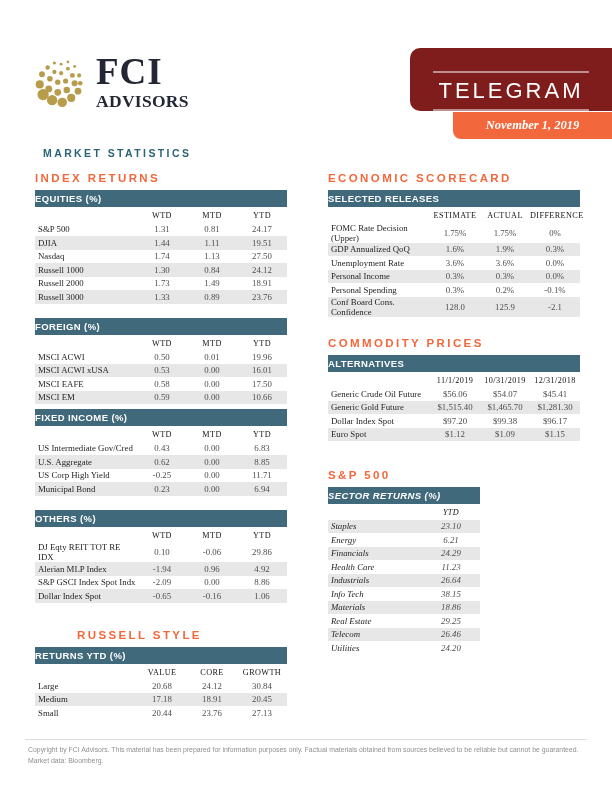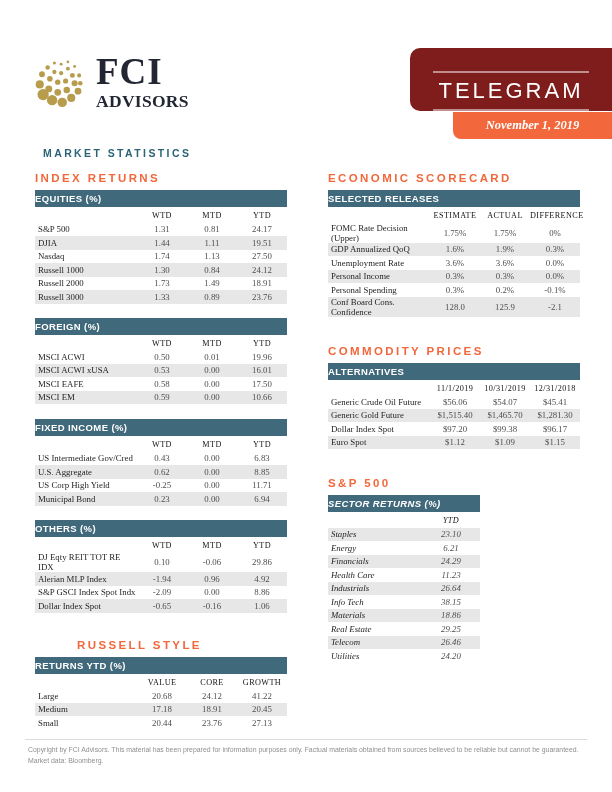--- a/index.html
+++ b/index.html
@@ -46,23 +46,23 @@
                  color:#1f1f1f; padding-left:3px; }
   .tcell-num { width:50px; text-align:center; font-family:"Liberation Serif", serif;
                font-size:8.8px; color:#4e4e4e; }
   .thead .tcell-label, .thead .tcell-num { color:#141414; font-size:8.2px;
                letter-spacing:.4px; font-weight:400; }
 
   .tbl-narrow { width:152px;font-style:italic; }
   .tbl-narrow .tcell-num { width:58px; }
 
   .gap-14 { margin-top:14px; }
-  .gap-15 { margin-top:15px; }
+  .gap-15 { margin-top:5px; }
   .heading-russell  { margin-top:26px;margin-left:42px; }
-  .heading-commodity{ margin-top:28px; }
+  .heading-commodity{ margin-top:20px; }
   .heading-sp500    { margin-top:28px; }
 
   
   .footer-line { position:absolute; left:25px; width:562px; top:739px;
                  border-top:1px solid #dcdcdc; }
   .footer-text { position:absolute; left:28px; top:744px; width:558px; font-size:6.9px;
                  color:#8f8f8f; line-height:1.6; }
 </style>
 </head>
 <body>
@@ -272,21 +272,21 @@
     <div class="trow thead">
           <div class="tcell-label"></div>
           <div class="tcell-num">VALUE</div>
           <div class="tcell-num">CORE</div>
           <div class="tcell-num">GROWTH</div>
         </div>
         <div class="trow">
           <div class="tcell-label">Large</div>
           <div class="tcell-num">20.68</div>
           <div class="tcell-num">24.12</div>
-          <div class="tcell-num">41.22</div>
+          <div class="tcell-num">30.84</div>
         </div>
         <div class="trow shaded">
           <div class="tcell-label">Medium</div>
           <div class="tcell-num">17.18</div>
           <div class="tcell-num">18.91</div>
           <div class="tcell-num">20.45</div>
         </div>
         <div class="trow">
           <div class="tcell-label">Small</div>
           <div class="tcell-num">20.44</div>

